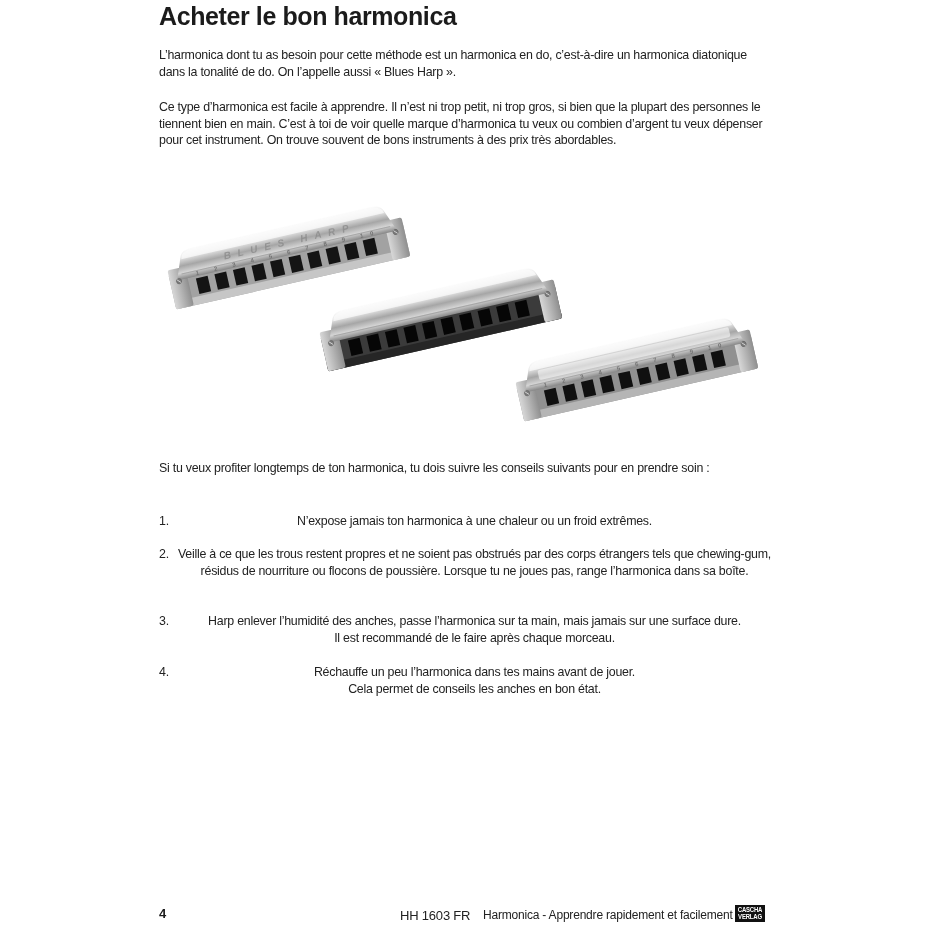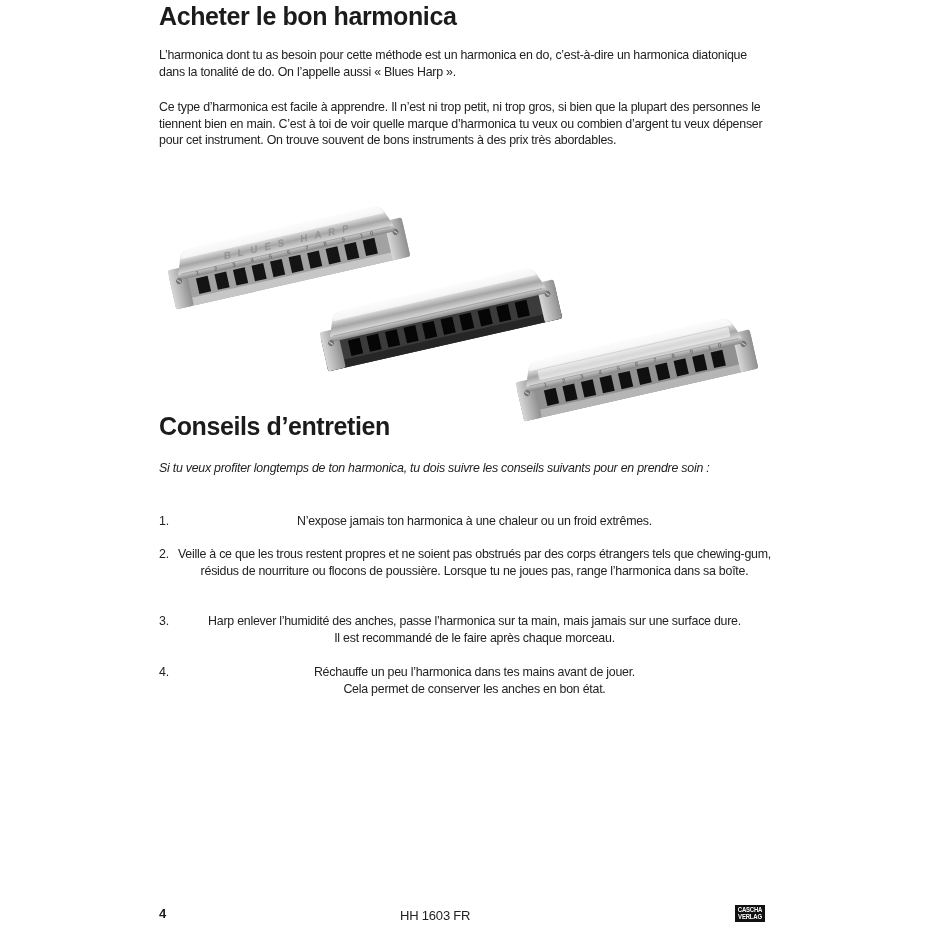--- a/index.html
+++ b/index.html
@@ -31,21 +31,21 @@
     left: 159px;
     width: 614px;
     margin: 0;
     font-size: 12.4px;
     line-height: 16.5px;
     letter-spacing: -0.25px;
     color: #222;
   }
   .pos-p1 { top: 47px; }
   .pos-p2 { top: 99px; }
-  .pos-p3 { top: 460px; font-style: italic; }
+  .pos-p3 { top: 460px; }
 
   .item {
     position: absolute;
     left: 159px;
     width: 614px;
     display: flex;
     font-size: 12.4px;
     line-height: 17px;
     letter-spacing: -0.25px;
     color: #222;
@@ -171,43 +171,43 @@
 
     <use href="#harmShape" transform="translate(156,120) rotate(-12.8)" style="--comb:#3b3b3b; --rim:#262626; --hole:#060606"></use>
 
     <use href="#harmShape" transform="translate(352,170) rotate(-12.8)" style="--comb:#919191; --rim:#b5b5b5; --hole:#101010"></use>
     <g transform="translate(352,170) rotate(-12.8)">
       <rect x="24" y="13" width="196" height="10" rx="2" fill="#ffffff" opacity="0.55"></rect>
       <text class="holeNums" x="27" y="31" textLength="182">1 2 3 4 5 6 7 8 9 10</text>
     </g>
   </svg>
 
-  <h1 class="h1 pos-title2">Conseils d’entretien</h1>
 
   <p class="body pos-p3">Si tu veux profiter longtemps de ton harmonica, tu dois suivre les conseils suivants pour en prendre soin :</p>
 
   <div class="item pos-i1">
     <span class="num">1.</span>
     <span class="itext">N’expose jamais ton harmonica à une chaleur ou un froid extrêmes.</span>
   </div>
   <div class="item pos-i2">
     <span class="num">2.</span>
     <span class="itext">Veille à ce que les trous restent propres et ne soient pas obstrués par des corps étrangers tels que chewing-gum, résidus de nourriture ou flocons de poussière. Lorsque tu ne joues pas, range l’harmonica dans sa boîte.</span>
   </div>
   <div class="item pos-i3">
     <span class="num">3.</span>
     <span class="itext">Harp enlever l’humidité des anches, passe l’harmonica sur ta main, mais jamais sur une surface dure.
 Il est recommandé de le faire après chaque morceau.</span>
   </div>
   <div class="item pos-i4">
     <span class="num">4.</span>
     <span class="itext">Réchauffe un peu l’harmonica dans tes mains avant de jouer.
-Cela permet de conserver les anches en bon état.</span>
+Cela permet de conseils les anches en bon état.</span>
   </div>
 
   <span class="footer-pgnum">4</span>
   <span class="footer-code">HH 1603 FR</span>
+  <span class="footer-title">Harmonica - Apprendre rapidement et facilement</span>
   <div class="logo">
     <div class="ln">CASCHA</div>
     <div class="ln">VERLAG</div>
   </div>
 
 </div>
 
 </body></html>

